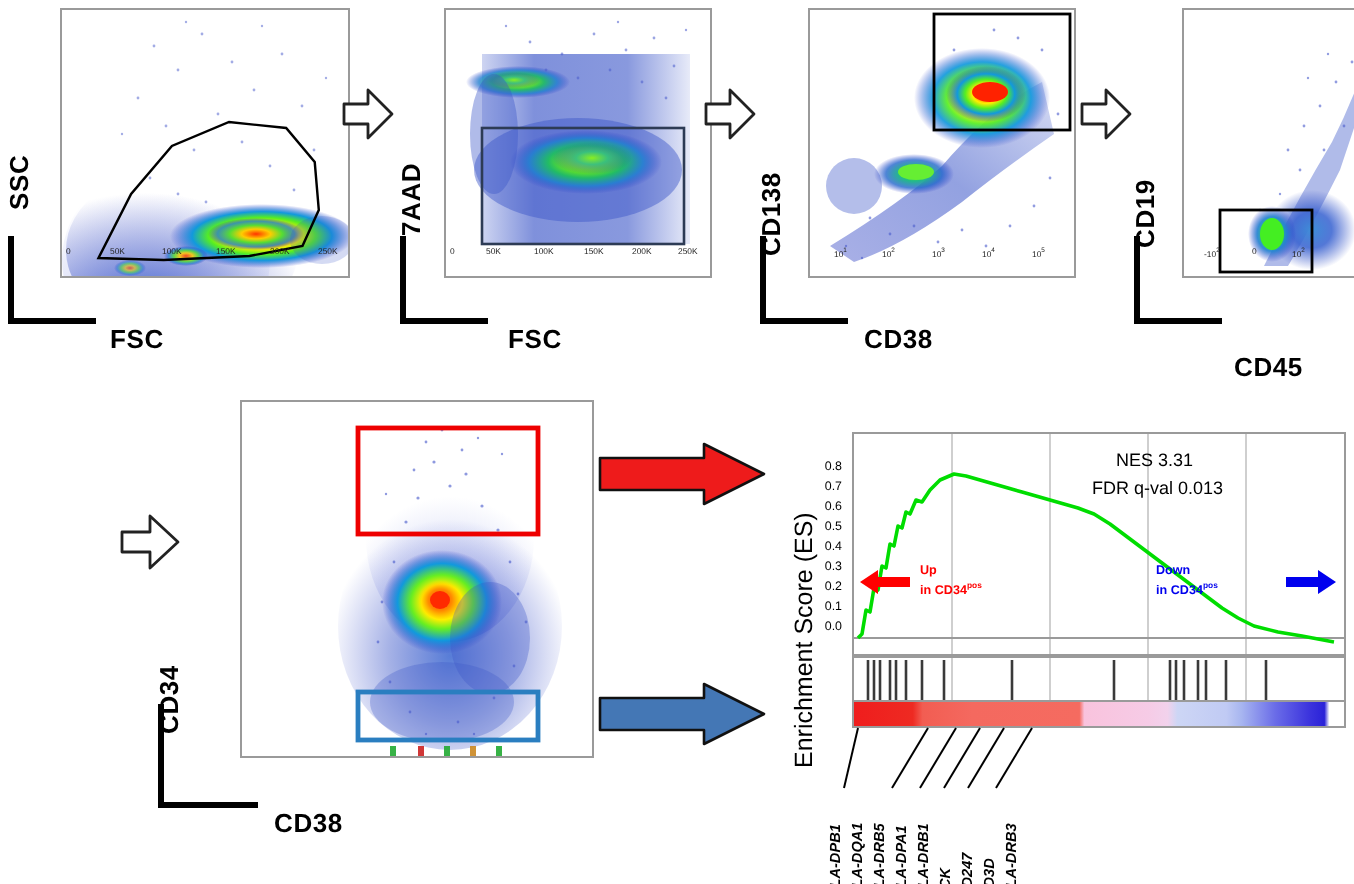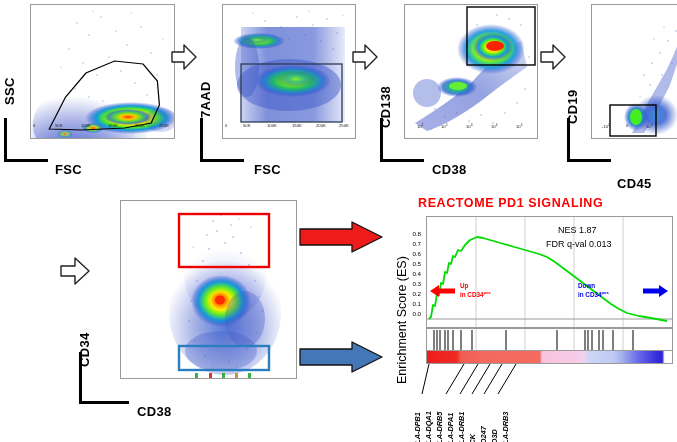--- a/index.html
+++ b/index.html
@@ -421,21 +421,20 @@
 </div>
 
 <div class="arrowout" style="left:298px;top:340px;">
   <svg width="86" height="34">
       <path d="M2,9 L54,9 L54,2 L84,17 L54,32 L54,25 L2,25 Z" fill="#4477b5" stroke="#111" stroke-width="1.3" stroke-linejoin="round"></path>
     </svg>
 </div>
 
 <div class="panel" style="left:386px;top:192px;width:291px;height:250px;">
 
-  <div id="gsea-title" style="left:32px;top:4px;">REACTOME  PD1  SIGNALING</div>
 
   <div id="es-axis-label" style="left:9px;top:192px;">Enrichment Score (ES)</div>
 
   <div class="esytick" style="left:19px;top:38px;">0.8</div>
   <div class="esytick" style="left:19px;top:48px;">0.7</div>
   <div class="esytick" style="left:19px;top:58px;">0.6</div>
   <div class="esytick" style="left:19px;top:68px;">0.5</div>
   <div class="esytick" style="left:19px;top:78px;">0.4</div>
   <div class="esytick" style="left:19px;top:88px;">0.3</div>
   <div class="esytick" style="left:19px;top:98px;">0.2</div>
@@ -456,21 +455,21 @@
       <line x1="0" y1="102" x2="245" y2="102" stroke="#9a9a9a" stroke-width="1"></line>
 
       <polyline fill="none" stroke="#00dd00" stroke-width="1.8" stroke-linejoin="round" points="2,102 4,100 6,88 8,89 10,77 12,78 14,66 16,67 18,55 20,56 22,46 24,47
                 26,39 28,40 31,33 34,34 38,28 43,23 50,20 56,21
                 63,23 70,25 77,27 84,29 91,31 98,33 105,35 112,37
                 120,40 128,45 136,51 144,57 152,63 160,69 168,75 176,81
                 184,87 192,92 200,96 212,99 224,101 240,104"></polyline>
     </svg>
   </div>
 
-  <div class="gseastats" style="left:172px;top:33px;">NES 1.87</div>
+  <div class="gseastats" style="left:172px;top:33px;">NES 3.31</div>
   <div class="gseastats" style="left:160px;top:47px;">FDR q-val 0.013</div>
 
   <div class="arrowout" style="left:44px;top:91px;">
     <svg width="26" height="16">
         <path d="M0,8 L9,2 L9,5.5 L25,5.5 L25,10.5 L9,10.5 L9,14 Z" fill="#ff0000"></path>
       </svg>
   </div>
   <div class="updown" style="left:74px;top:90px;color:#ff0000;">
     <span>Up</span><br>
     <span>in CD34</span><sup>pos</sup>

